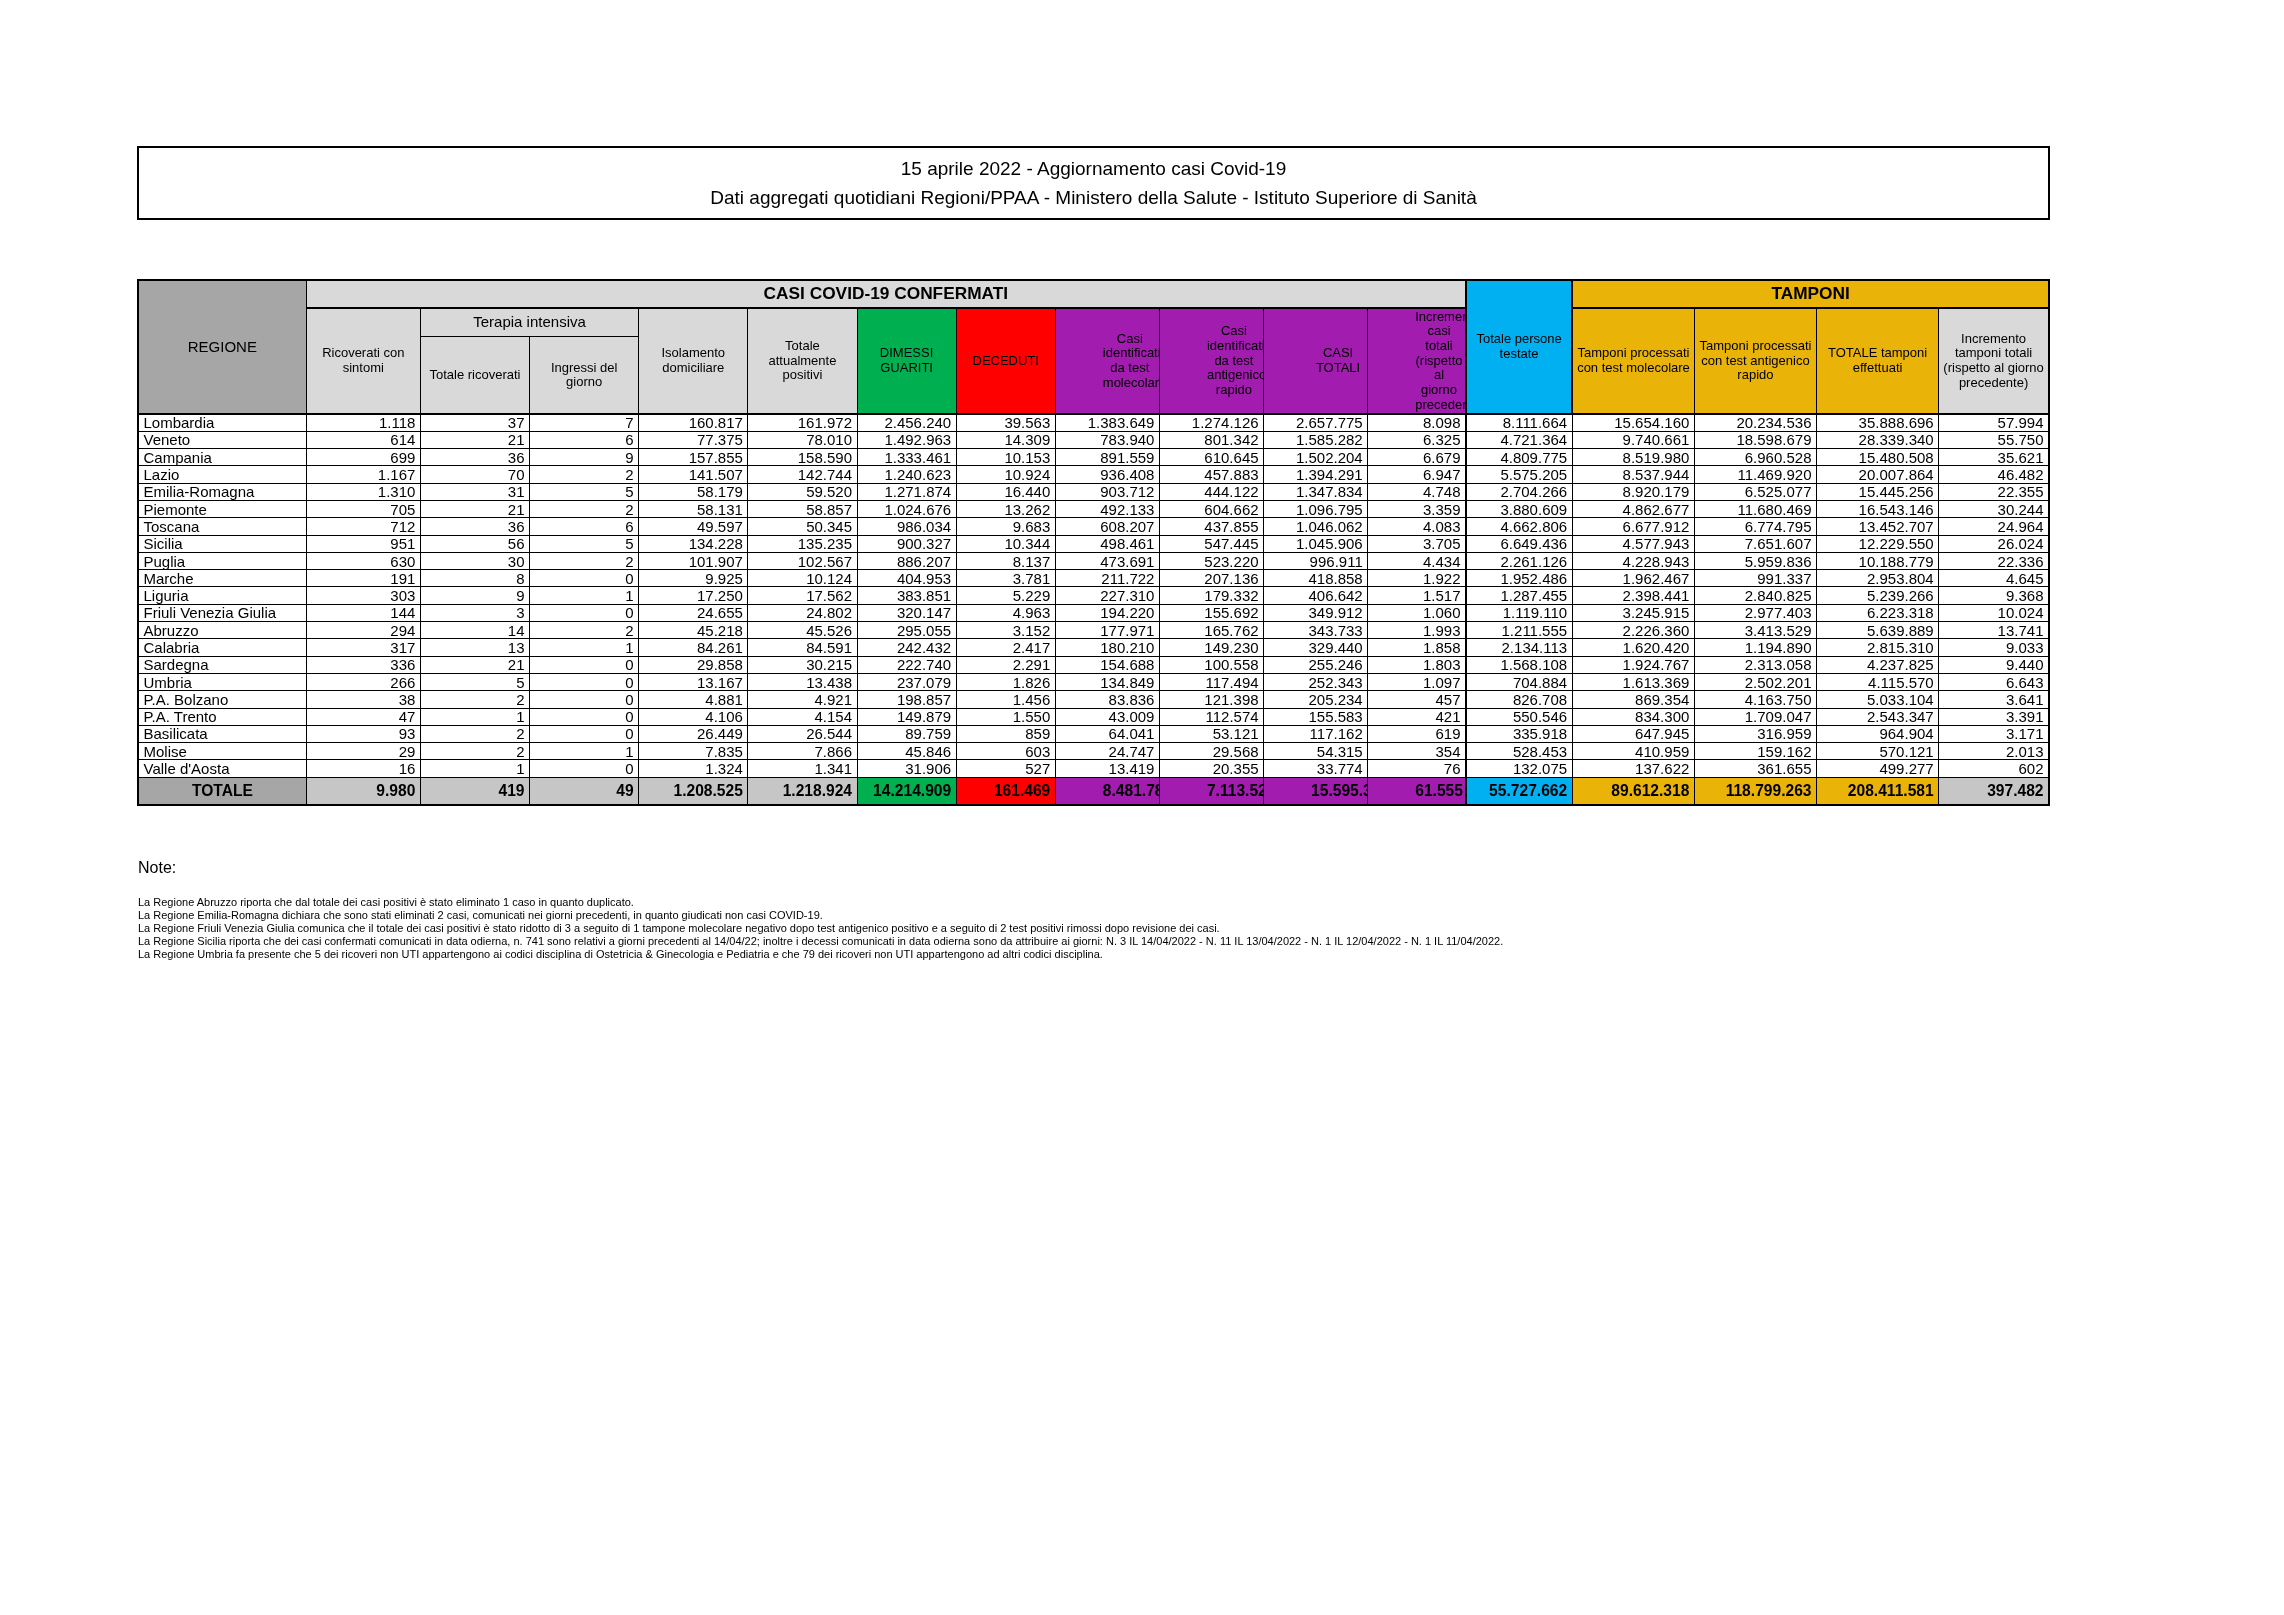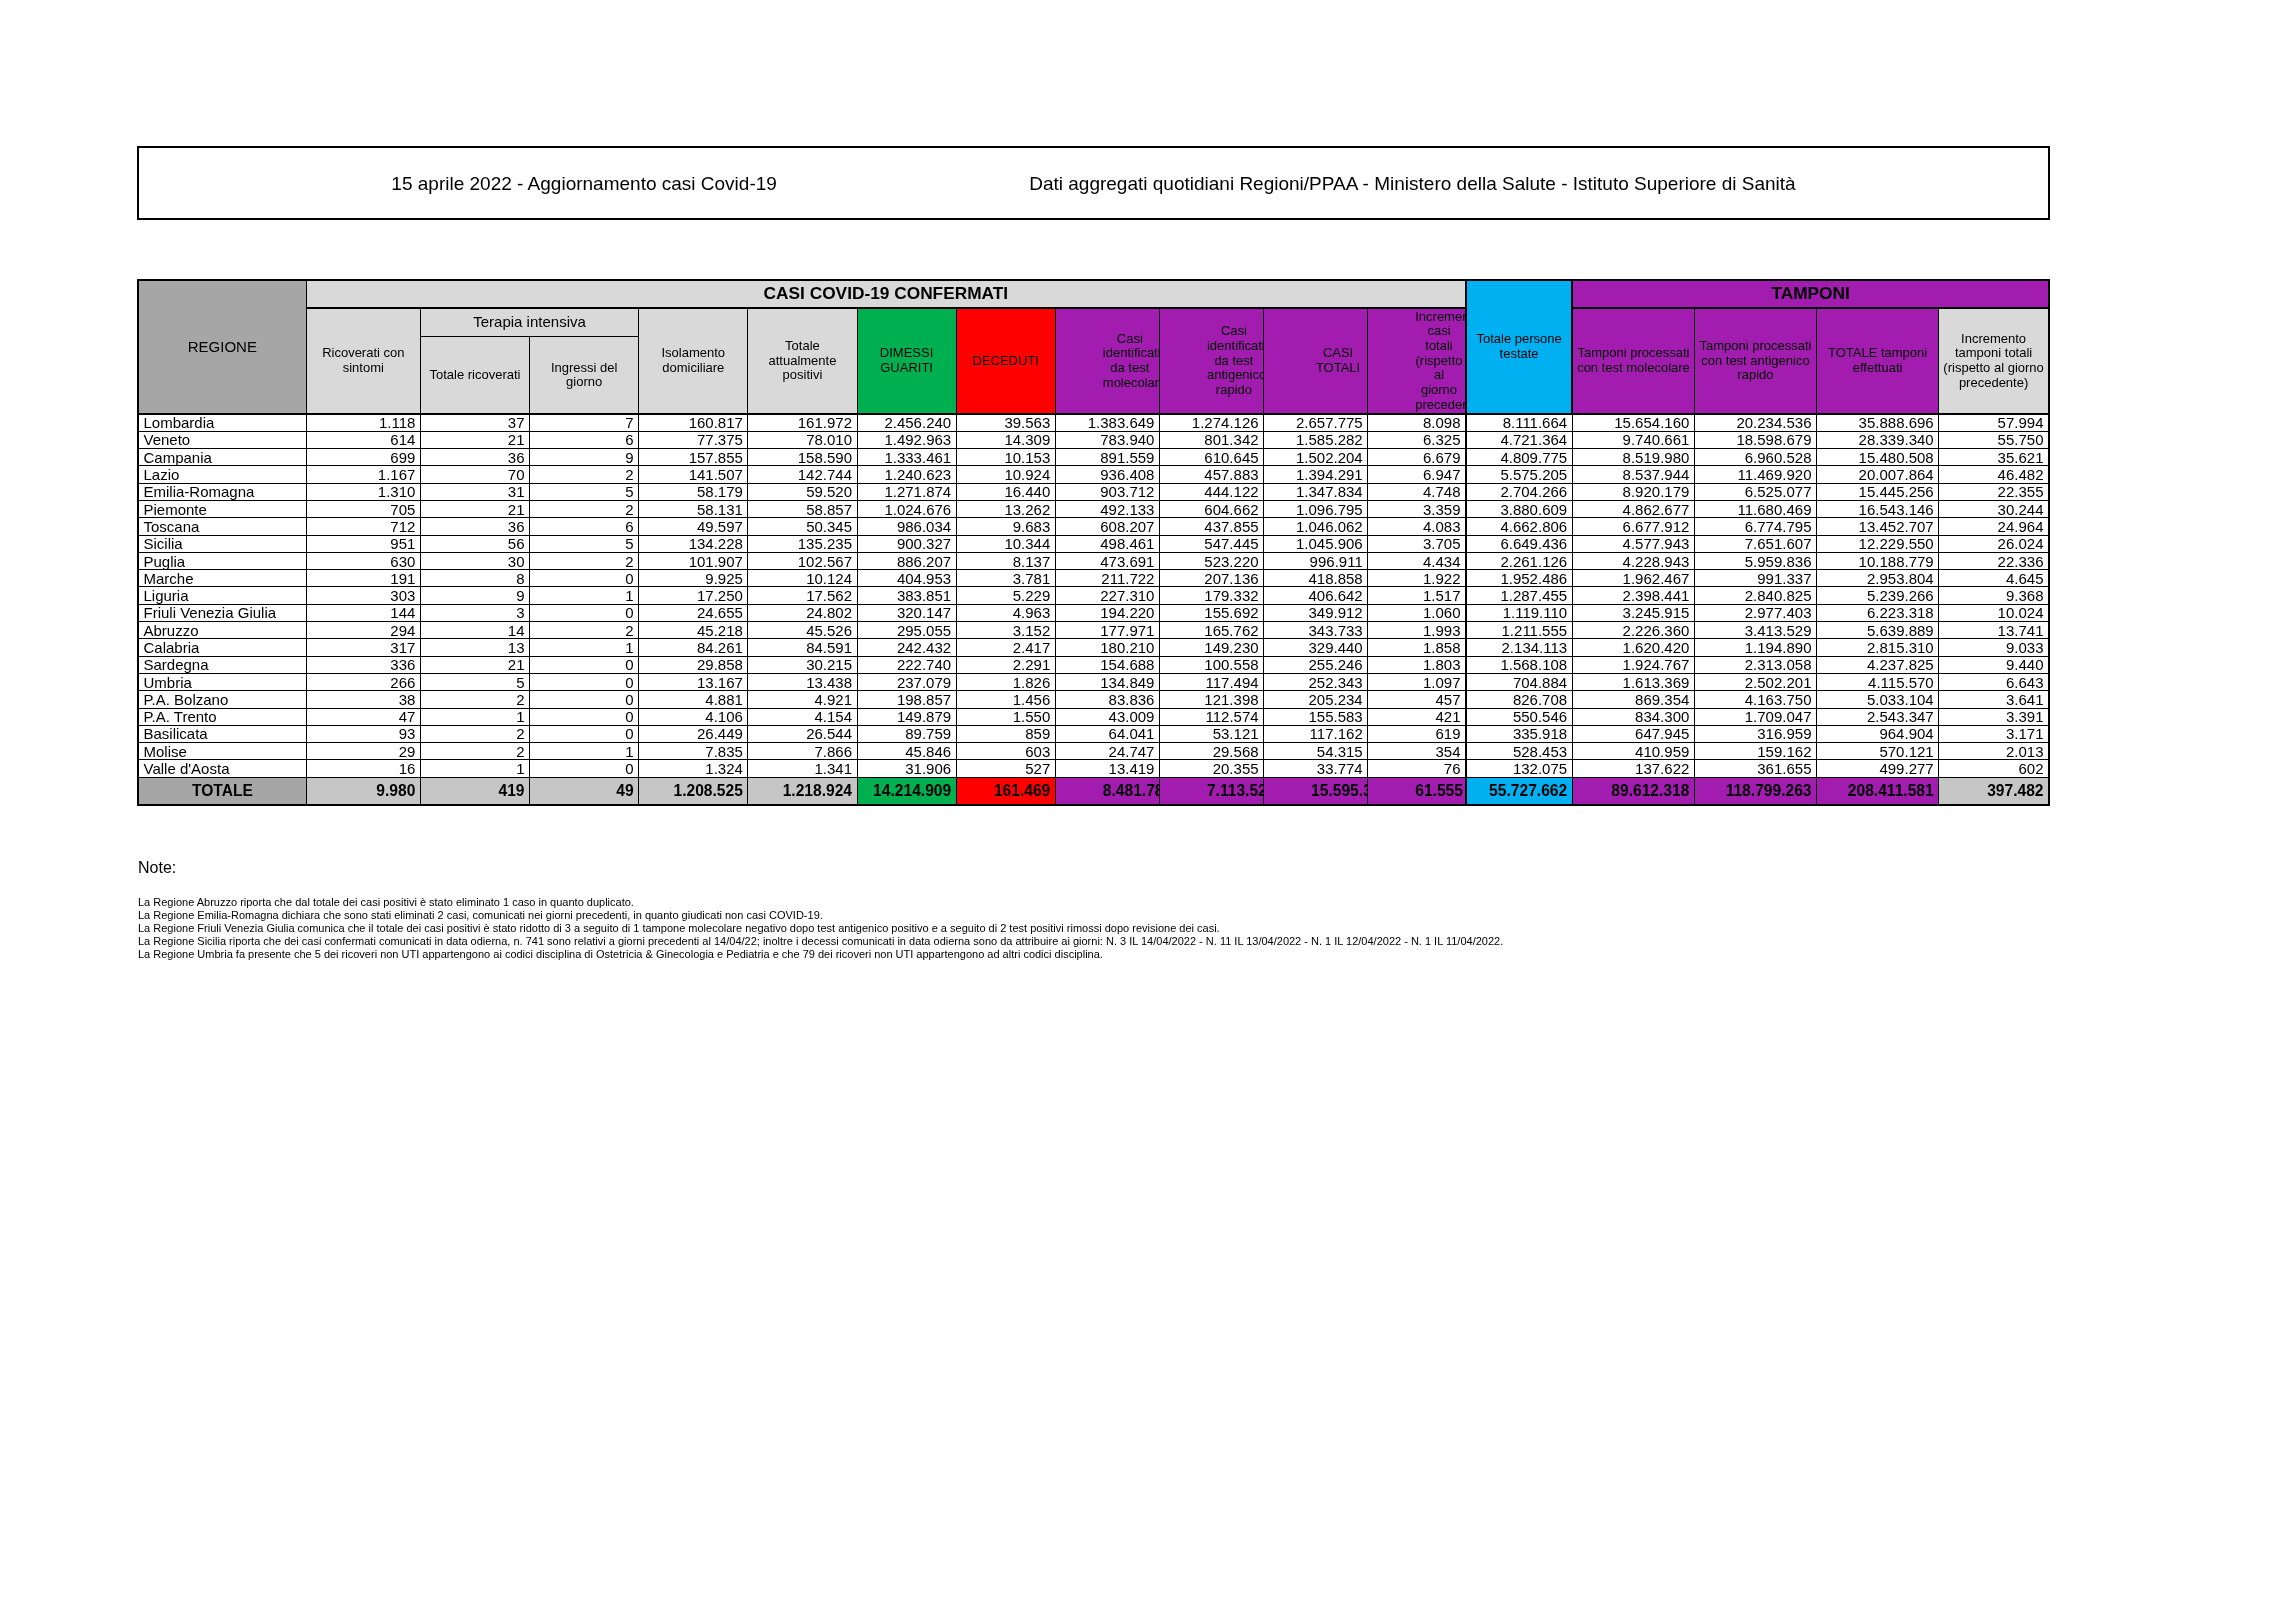--- a/index.html
+++ b/index.html
@@ -2,21 +2,21 @@
 <html style="font-size:9px"><head>
 <meta charset="utf-8">
 <style>
   html,body{margin:0;padding:0;background:#ffffff;}
   body{width:2284px;height:1616px;position:relative;overflow:hidden;
        font-family:"Liberation Sans",sans-serif;color:#000;}
   *{box-sizing:border-box;}
 
   
   .title-box{position:absolute;left:137px;top:146px;width:1913px;height:74px;
-    border:2.2px solid #000;background:#fff;display:flex;
+    border:2.2px solid #000;background:#fff;display:flex;flex-direction:column;
     justify-content:space-evenly;align-items:center;}
   .title-box div{font-size:19px;line-height:1;white-space:nowrap;}
 
   
   table.covid{position:absolute;left:137px;top:279px;width:1913px;
     border-collapse:collapse;table-layout:fixed;border:2.2px solid #000;}
   th,td{border:1.1px solid #000;padding:0;vertical-align:middle;overflow:hidden;}
 
   thead th{font-weight:normal;text-align:center;font-size:13px;line-height:1.13;padding:0.6px 2.2px;}
   th.band{font-size:17.3px;font-weight:bold;}
@@ -28,21 +28,21 @@
   td.region{text-align:left;padding-left:4.5px;}
   td.num{text-align:right;padding-right:4.5px;}
   tr.total{height:28px;}
   tr.total td{font-weight:bold;font-size:15.6px;}
   tr.total td.region{text-align:center;padding-left:0;}
 
   
   .bg-dgray{background:#a6a6a6;} .bg-lgray{background:#d9d9d9;}
   .bg-mgray{background:#c6c6c6;} .bg-green{background:#00b050;}
   .bg-red{background:#ff0000;}   .bg-orange{background:#a21caf;padding-left:47px;}
-  .bg-cyan{background:#00b0f0;}  .bg-blue{background:#a21caf;}
+  .bg-cyan{background:#00b0f0;}  .bg-blue{background:#eab308;}
 
   
   .thickB{border-bottom-width:2.2px;}
   .thickL{border-left-width:2.2px;}
   .thickR{border-right-width:2.2px;}
 
   
   .notes-title{position:absolute;left:138px;top:859px;font-size:16px;}
   .notes{position:absolute;left:138px;top:890px;font-size:11px;line-height:13px;margin-top:6px;}
   .notes div{white-space:nowrap;}

